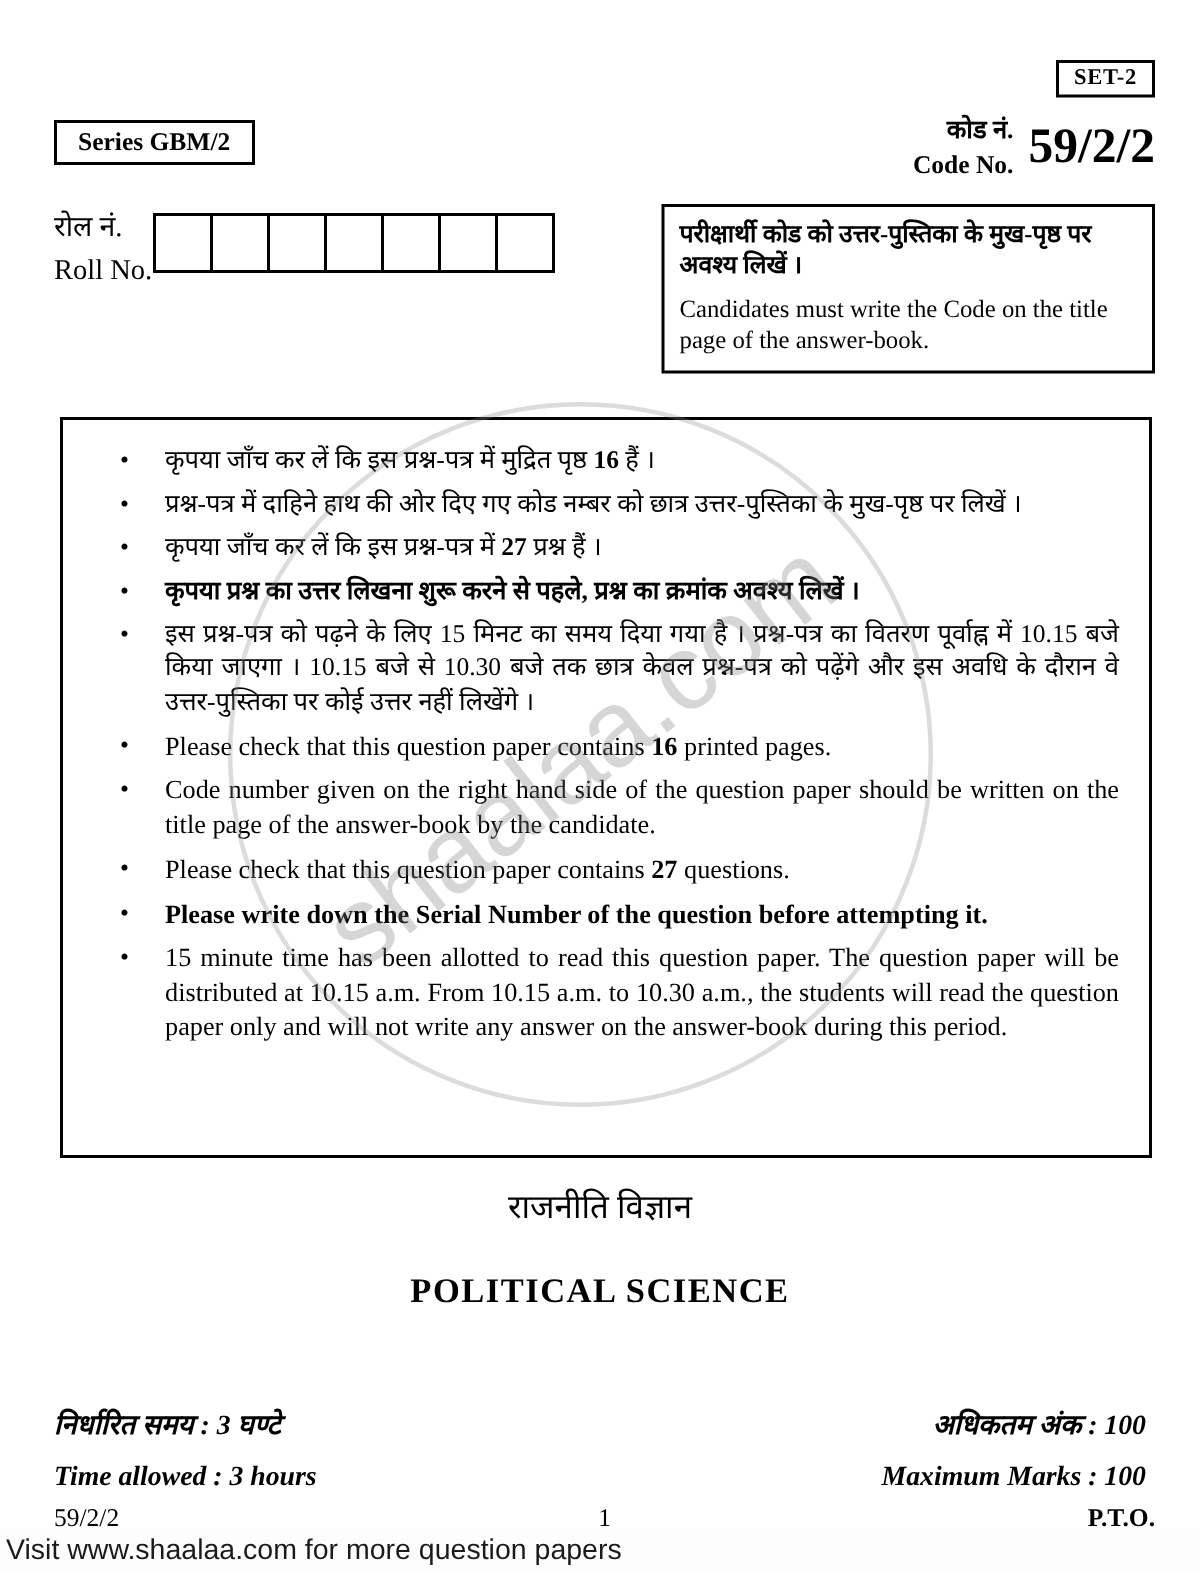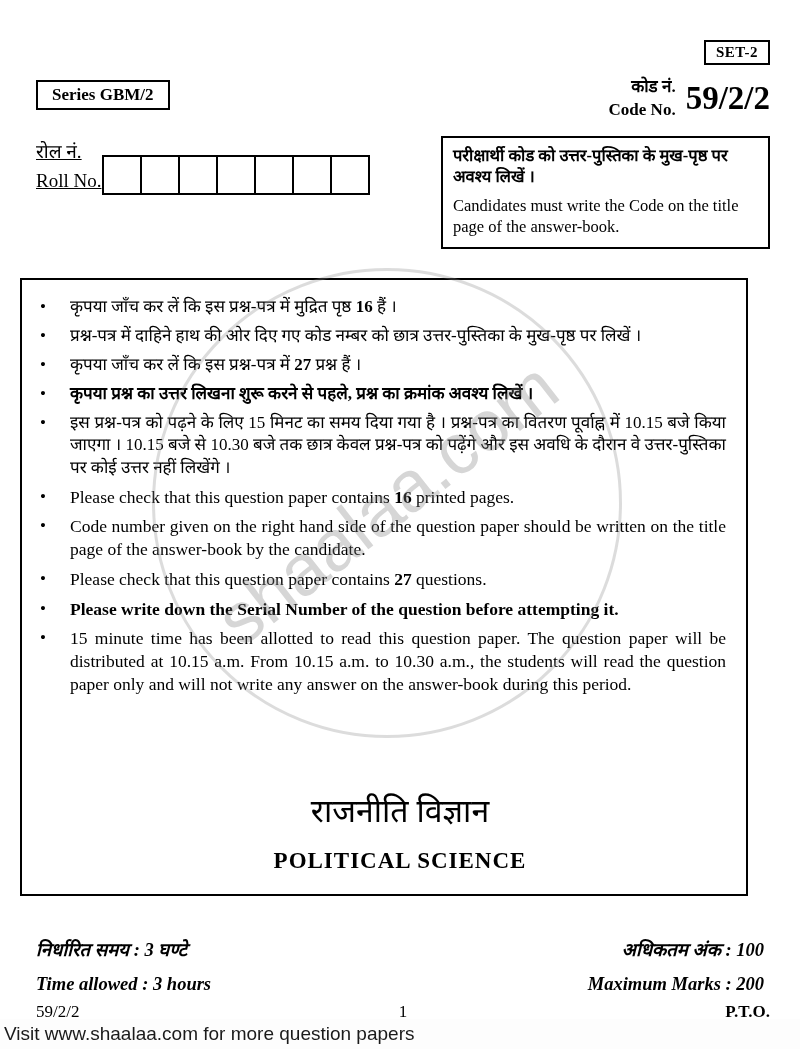--- a/index.html
+++ b/index.html
@@ -33,21 +33,21 @@
   .code-block {
     position:absolute; top:76px; right:30px;
     display:flex; align-items:center; gap:10px;text-align:right;
   }
   .code-labels { font-weight:bold; font-size:17px; line-height:1.35; }
   .code-value { font-weight:bold; font-size:33px; line-height:1; }
 
   
   .roll-block {
     position:absolute; top:138px; left:36px;
-    display:flex; gap:1px; align-items:flex-end;text-decoration:underline;
+    display:flex; gap:1px; align-items:flex-start;
   }
   .roll-labels { font-size:19px; line-height:1.5; }
   .roll-boxes { display:flex; margin-top:4px; }
   .roll-box {
     width:40px; height:40px;
     border:2px solid #000;
     box-sizing:border-box;
   }
   .roll-box + .roll-box { margin-left:-2px; }
 
@@ -58,25 +58,25 @@
     border:2px solid #000;
     box-sizing:border-box;
     padding:7px 10px 9px 10px;
     font-size:16.5px; line-height:1.3;
   }
   .note-hindi { font-weight:bold; }
   .note-english { margin-top:7px; }
 
   
   .instruction-box {
-    position:absolute; top:278px; left:20px;
-    width:728px; height:618px;
+    position:absolute; top:278px; left:40px;
+    width:728px; height:494px;
     border:2px solid #000;
     box-sizing:border-box;
-    padding:16px 20px 8px 2px;
+    padding:16px 20px 8px 22px;
     overflow:hidden;
   }
   .instruction-box ul { margin:0; padding:0; list-style:none; }
   li.instr {
     position:relative;
     padding-left:46px;
     margin-bottom:7px;
     font-size:17px;
     line-height:1.3;
     text-align:justify;
@@ -85,21 +85,21 @@
     content:"\2022";
     position:absolute; left:16px; top:0;
     font-size:17px;
   }
   li.en { font-size:17.5px; }
   .b { font-weight:bold; }
 
   
   .title-hi {
     position:absolute; top:792px; left:0; width:100%;
-    text-align:center; font-size:32px; line-height:1.2;
+    text-align:center; font-size:22px; line-height:1.2;
   }
   .title-en {
     position:absolute; top:848px; left:0; width:100%;
     text-align:center; font-size:23px; font-weight:bold;
     letter-spacing:1px;
   }
 
   
   .meta {
     position:absolute; top:936px; left:36px; right:36px;
@@ -209,21 +209,21 @@
 <div class="title-hi">राजनीति विज्ञान</div>
 <div class="title-en">POLITICAL SCIENCE</div>
 
 <div class="meta">
   <div class="meta-row">
     <span>निर्धारित समय : 3 घण्टे</span>
     <span>अधिकतम अंक : 100</span>
   </div>
   <div class="meta-row">
     <span>Time allowed : 3 hours</span>
-    <span>Maximum Marks : 200</span>
+    <span>Maximum Marks : 100</span>
   </div>
 </div>
 
 <div class="footer">
   <span class="f-left">59/2/2</span>
   <span class="f-center">1</span>
   <span class="f-right">P.T.O.</span>
 </div>
 
 <div class="banner">Visit www.shaalaa.com for more question papers</div>

